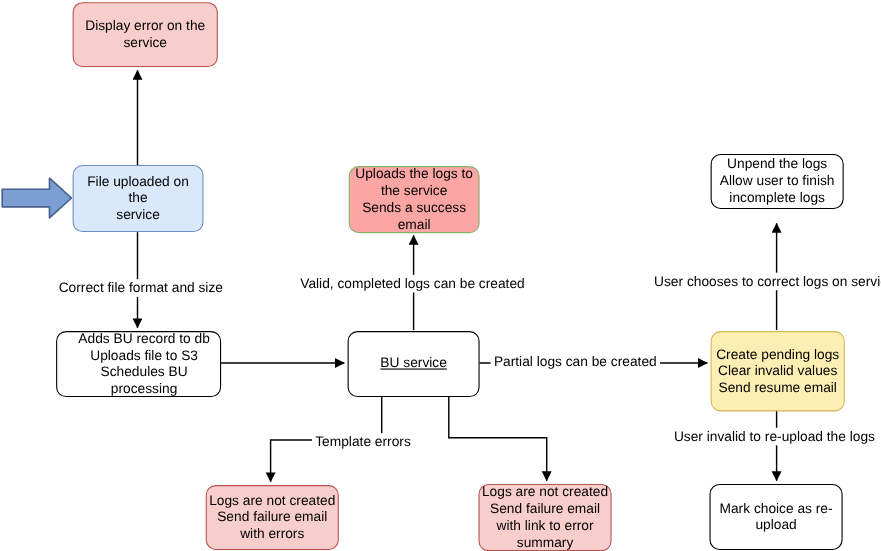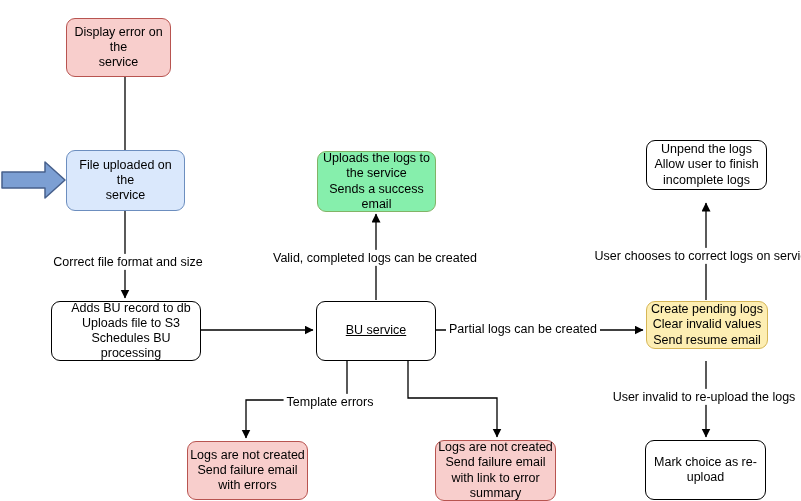--- a/index.html
+++ b/index.html
@@ -11,21 +11,21 @@
   .node {
     position:absolute; box-sizing:border-box;
     display:flex; align-items:center; justify-content:center;
     text-align:center; border-radius:9px; border:1px solid #000;
     font-size:12.5px; line-height:1.22; padding:2px;
   }
   .node span { white-space:pre-line; }
   .node.white  { background:#ffffff; border-color:#000000; }
   .node.pink   { background:#f8cecc; border-color:#b85450; }
   .node.blue   { background:#dae8fc; border-color:#6c8ebf; }
-  .node.green  { background:#86efac; border-color:#82b366; }
+  .node.green  { background:#fca5a5; border-color:#82b366; }
   .node.yellow { background:#fdeeb3; border-color:#d6b656; }
   .elabel {
     position:absolute; transform:translate(-50%,-50%);
     background:#ffffff; font-size:12.5px; line-height:1.3;
     text-align:center; white-space:pre; padding:0 3px;
   }
 </style>
 </head>
 <body>
 
@@ -44,21 +44,21 @@
       <polyline points="376,300 376,214" marker-end="url(#arr)"></polyline>
       <polyline points="436,330 643,330" marker-end="url(#arr)"></polyline>
       <polyline points="347,361 347,400 246,400 246,438" marker-end="url(#arr)"></polyline>
       <polyline points="408,361 408,398 497,398 497,437" marker-end="url(#arr)"></polyline>
       <polyline points="706,300 706,203" marker-end="url(#arr)"></polyline>
       <polyline points="706,361 706,437" marker-end="url(#arr)"></polyline>
     </g>
     <polygon points="2,172 45,172 45,162 65,180 45,198 45,188 2,188" fill="#7c9fd3" stroke="#47608c" stroke-width="1.5" stroke-linejoin="round"></polygon>
   </svg>
 
-  <div class="node pink" style="left:66px;  top:18px;   width:105px; height:59px;">
+  <div class="node pink" style="left:66px;  top:2px;   width:132px; height:59px;">
     <span>Display error on the
 service</span>
   </div>
 
   <div class="node blue" style="left:66px;  top:150px; width:119px; height:61px;">
     <span>File uploaded on the
 service</span>
   </div>
 
   <div class="node white" style="left:51px;  top:301px; width:150px; height:60px;padding-left:12px;">
@@ -77,21 +77,21 @@
 Sends a success
 email</span>
   </div>
 
   <div class="node white" style="left:646px; top:140px; width:121px; height:50px;">
     <span>Unpend the logs
 Allow user to finish
 incomplete logs</span>
   </div>
 
-  <div class="node yellow" style="left:646px; top:301px; width:122px; height:48px;">
+  <div class="node yellow" style="left:646px; top:301px; width:122px; height:73px;">
     <span>Create pending logs
 Clear invalid values
 Send resume email</span>
   </div>
 
   <div class="node pink" style="left:187px; top:441px; width:121px; height:59px;">
     <span>Logs are not created
 Send failure email
 with errors</span>
   </div>

